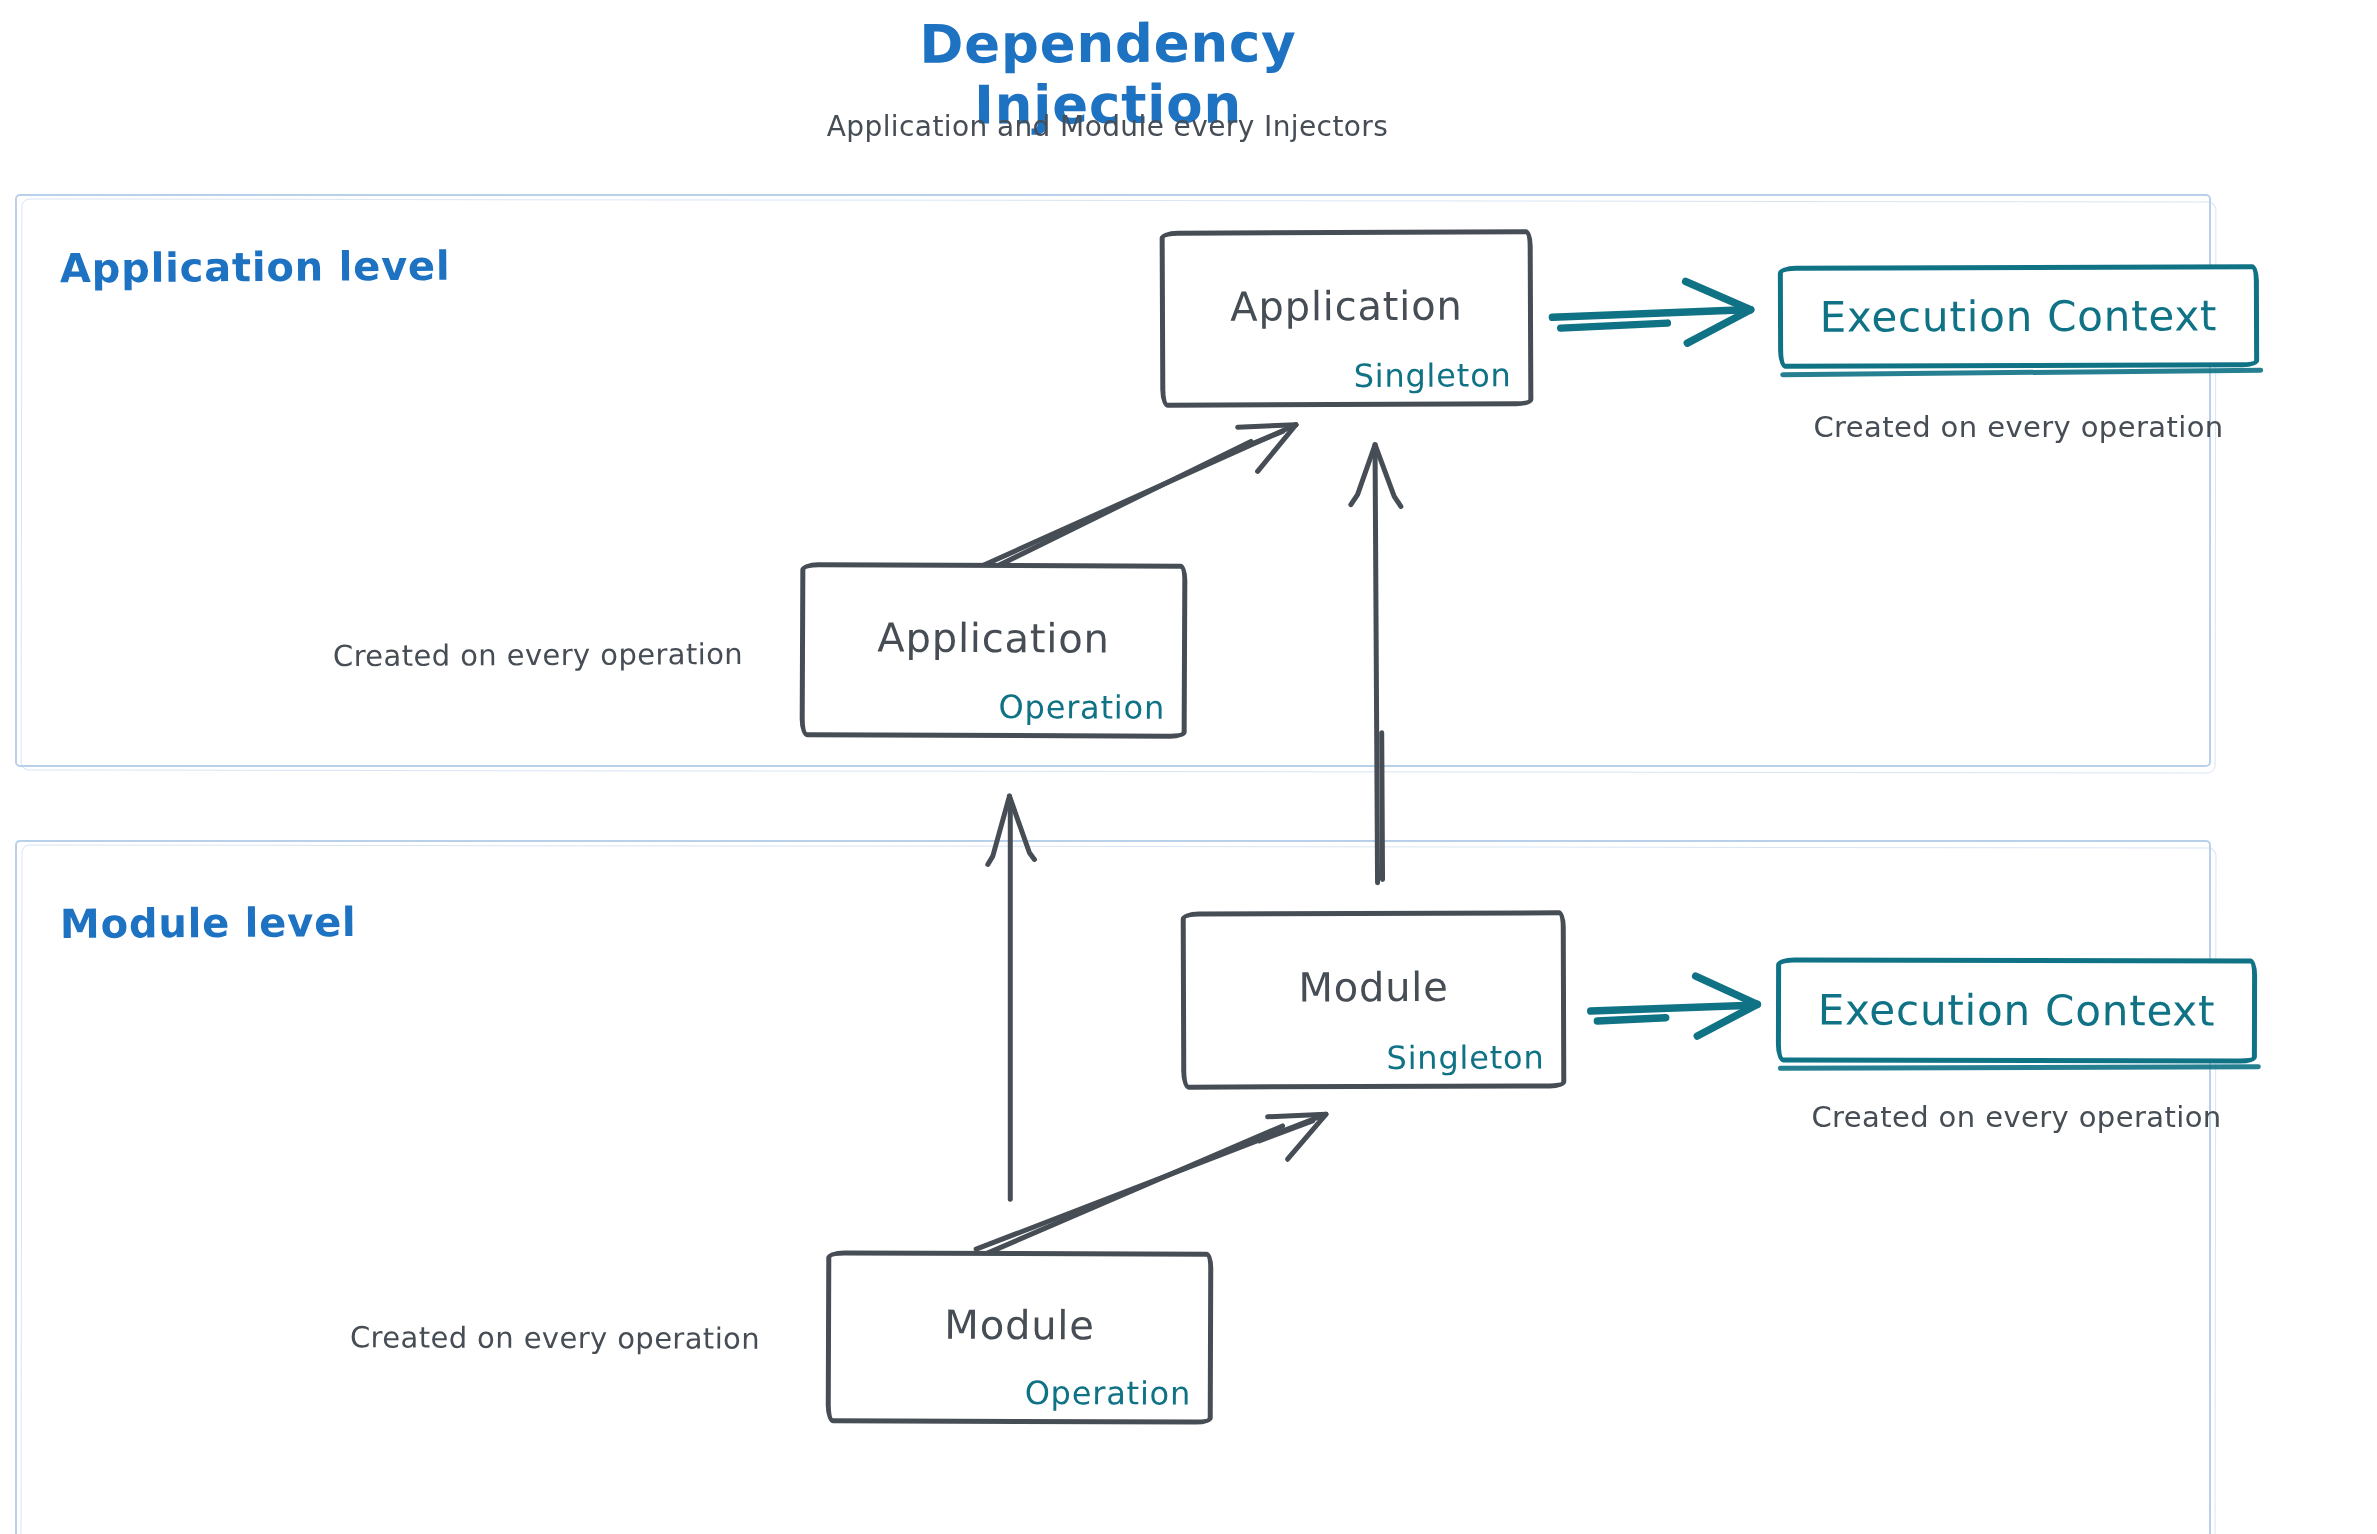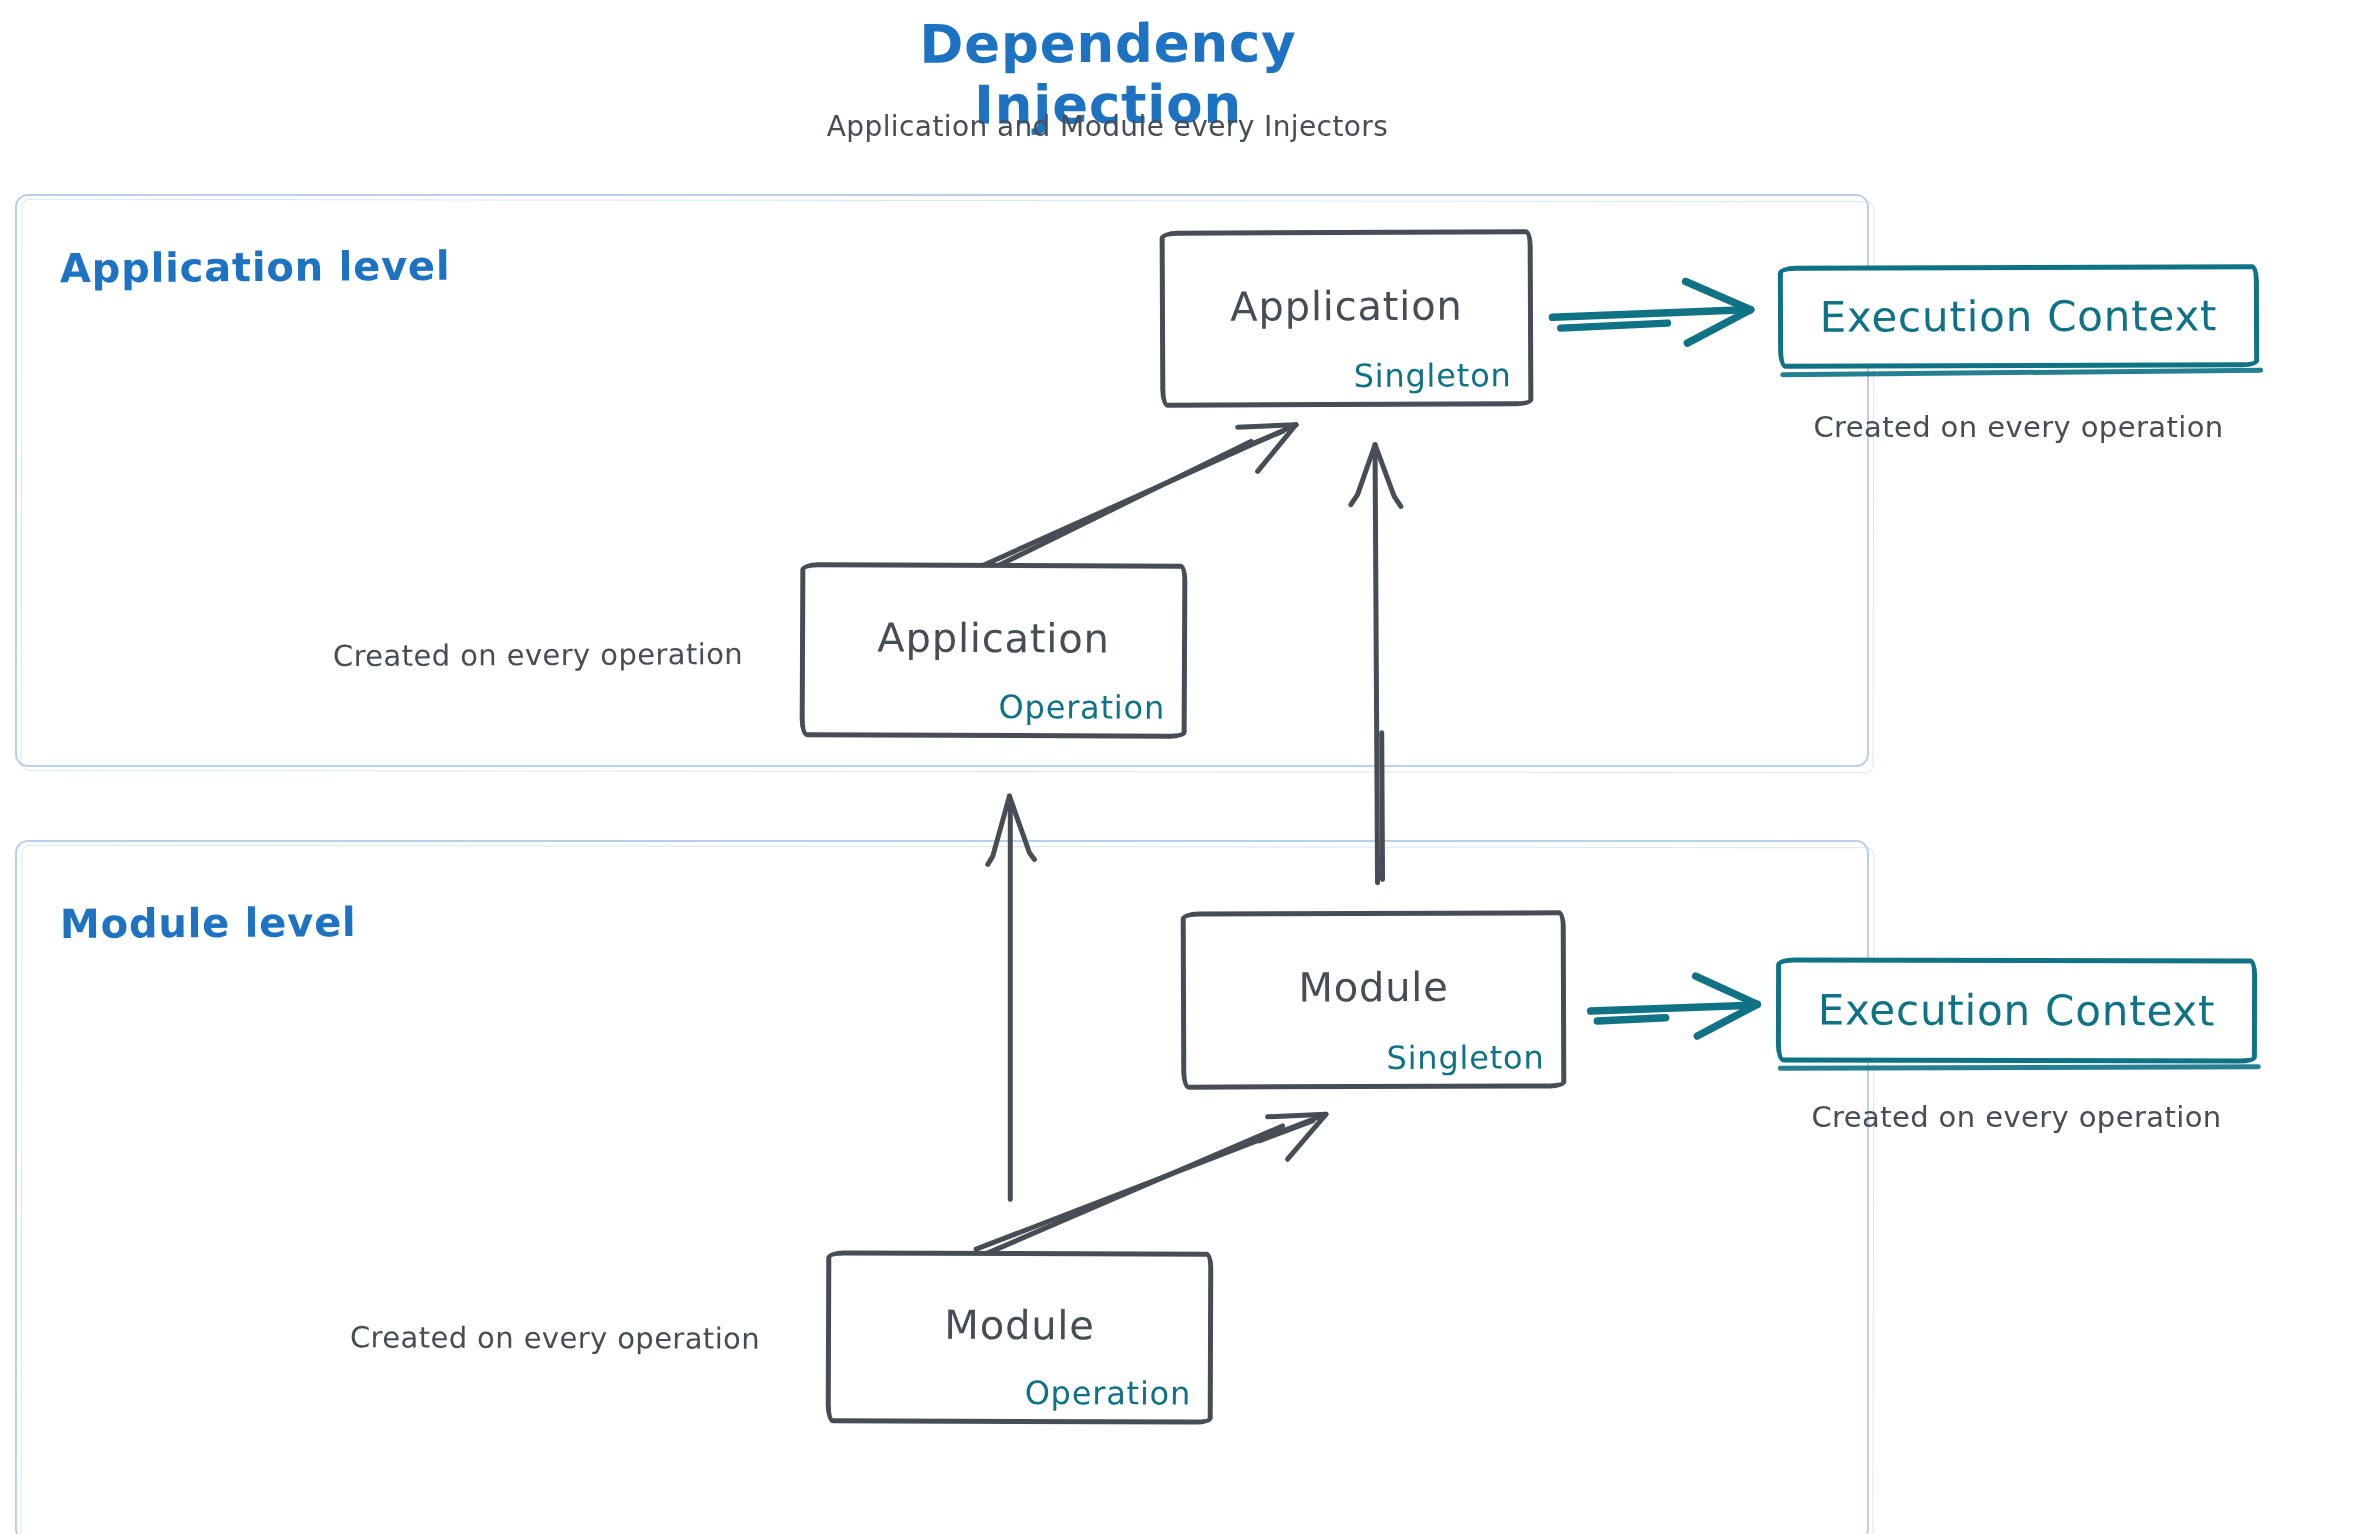--- a/index.html
+++ b/index.html
@@ -25,23 +25,23 @@
     color:var(--blue);letter-spacing:0.8px;transform:rotate(-0.2deg);
   }
   .subtitle{
     position:absolute;left:741px;top:110px;width:733px;
     text-align:center;font-size:28px;font-weight:500;
     color:var(--ink);letter-spacing:0.4px;
   }
 
   
   .region{
-    position:absolute;left:15px;width:1854px;
+    position:absolute;left:15px;width:2196px;
     border:2.5px solid var(--region_border);
-    border-radius:13px;z-index:1;background:transparent;
+    border-radius:5px;z-index:1;background:transparent;
   }
   .region::after{
     content:"";position:absolute;inset:4.2px -6.7px -6.7px 4.2px;
     border:1.7px solid var(--region_border);
     opacity:.55;border-radius:8.3px;transform:rotate(.08deg);
     pointer-events:none;
   }
   .region-app{top:194px;height:573px;}
   .region-module{top:840px;height:702px;}
   .region-label{

